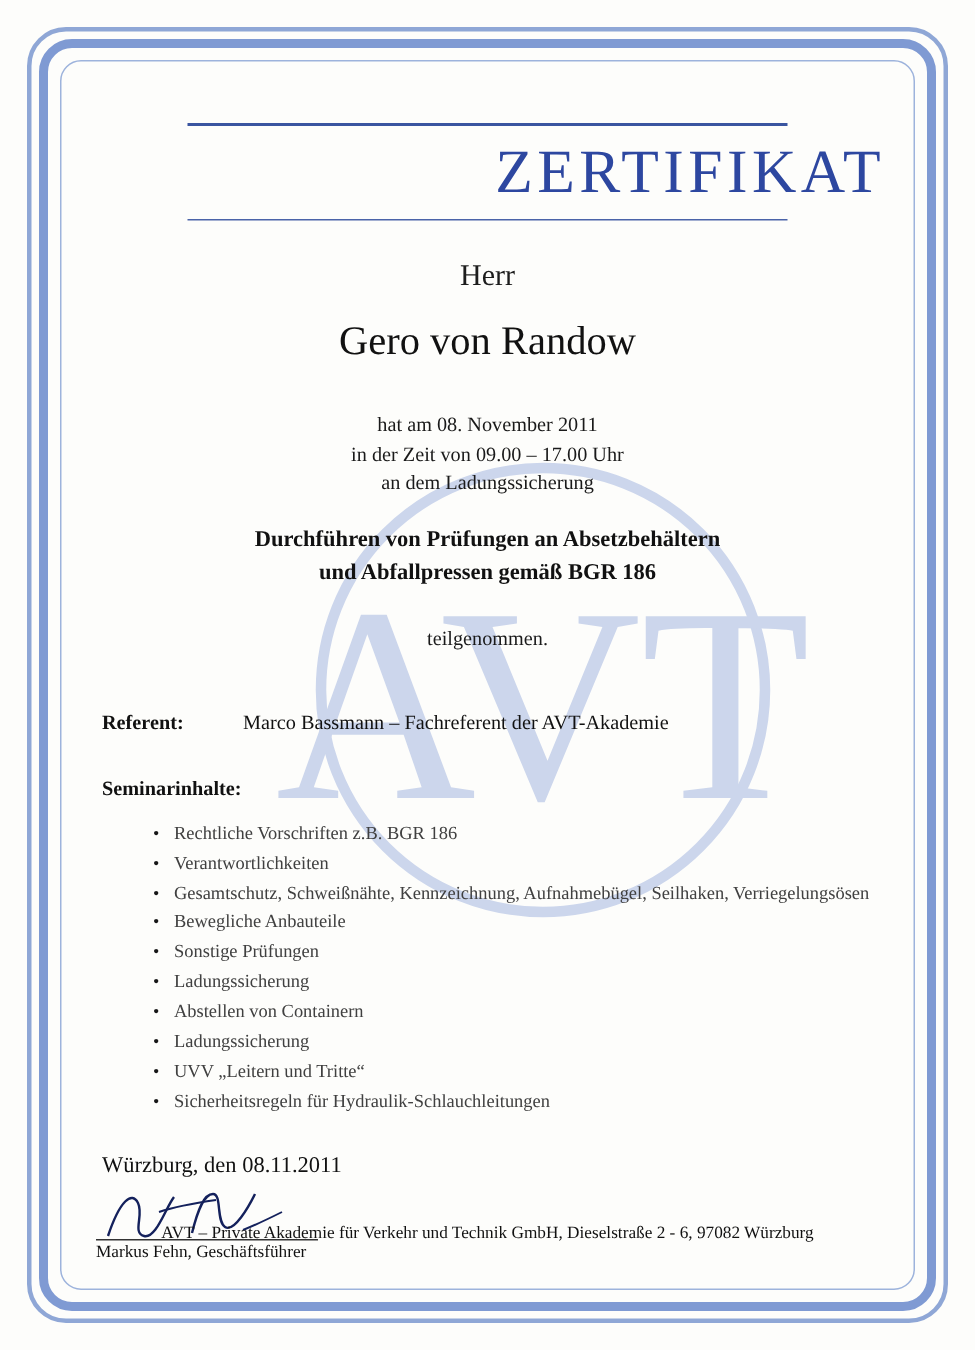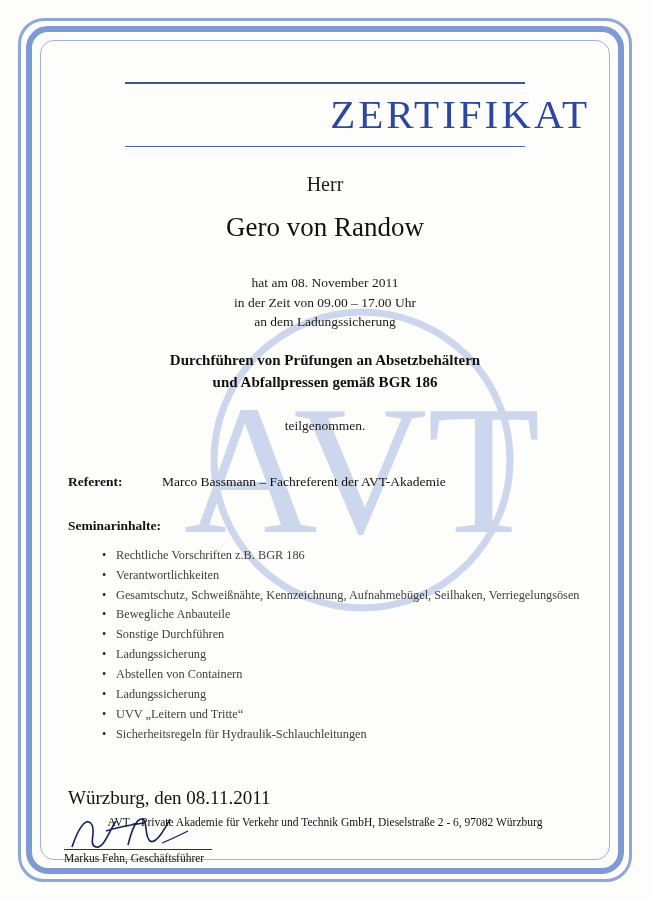--- a/index.html
+++ b/index.html
@@ -174,22 +174,22 @@
   ul.contents li::before {
     content: "\2022";
     position: absolute;
     left: -14px;
     top: 0;
     font-size: 12px;
     color: #161616;
   }
 
   .place-date {
-    margin-top: 42px;
-    font-size: 19px;
+    margin-top: 24px;
+    font-size: 15px;
     color: #111111;
     padding-left: 8px;
   }
 
   .signature-block {
     margin-top: 4px;
     padding-left: 8px;
     position: relative;
     height: 56px;
   }
@@ -268,21 +268,21 @@
       <span class="speaker-label">Referent:</span><span class="speaker-name">Marco Bassmann – Fachreferent der AVT-Akademie</span>
     </div>
 
     <div class="contents-heading">Seminarinhalte:</div>
 
     <ul class="contents">
       <li>Rechtliche Vorschriften z.B. BGR 186</li>
       <li>Verantwortlichkeiten</li>
       <li>Gesamtschutz, Schweißnähte, Kennzeichnung, Aufnahmebügel, Seilhaken, Verriegelungsösen</li>
       <li>Bewegliche Anbauteile</li>
-      <li>Sonstige Durchführen</li>
+      <li>Sonstige Prüfungen</li>
       <li>Ladungssicherung</li>
       <li>Abstellen von Containern</li>
       <li>Ladungssicherung</li>
       <li>UVV „Leitern und Tritte“</li>
       <li>Sicherheitsregeln für Hydraulik-Schlauchleitungen</li>
     </ul>
 
     <div class="place-date">Würzburg, den 08.11.2011</div>
 
     <div class="signature-block">

